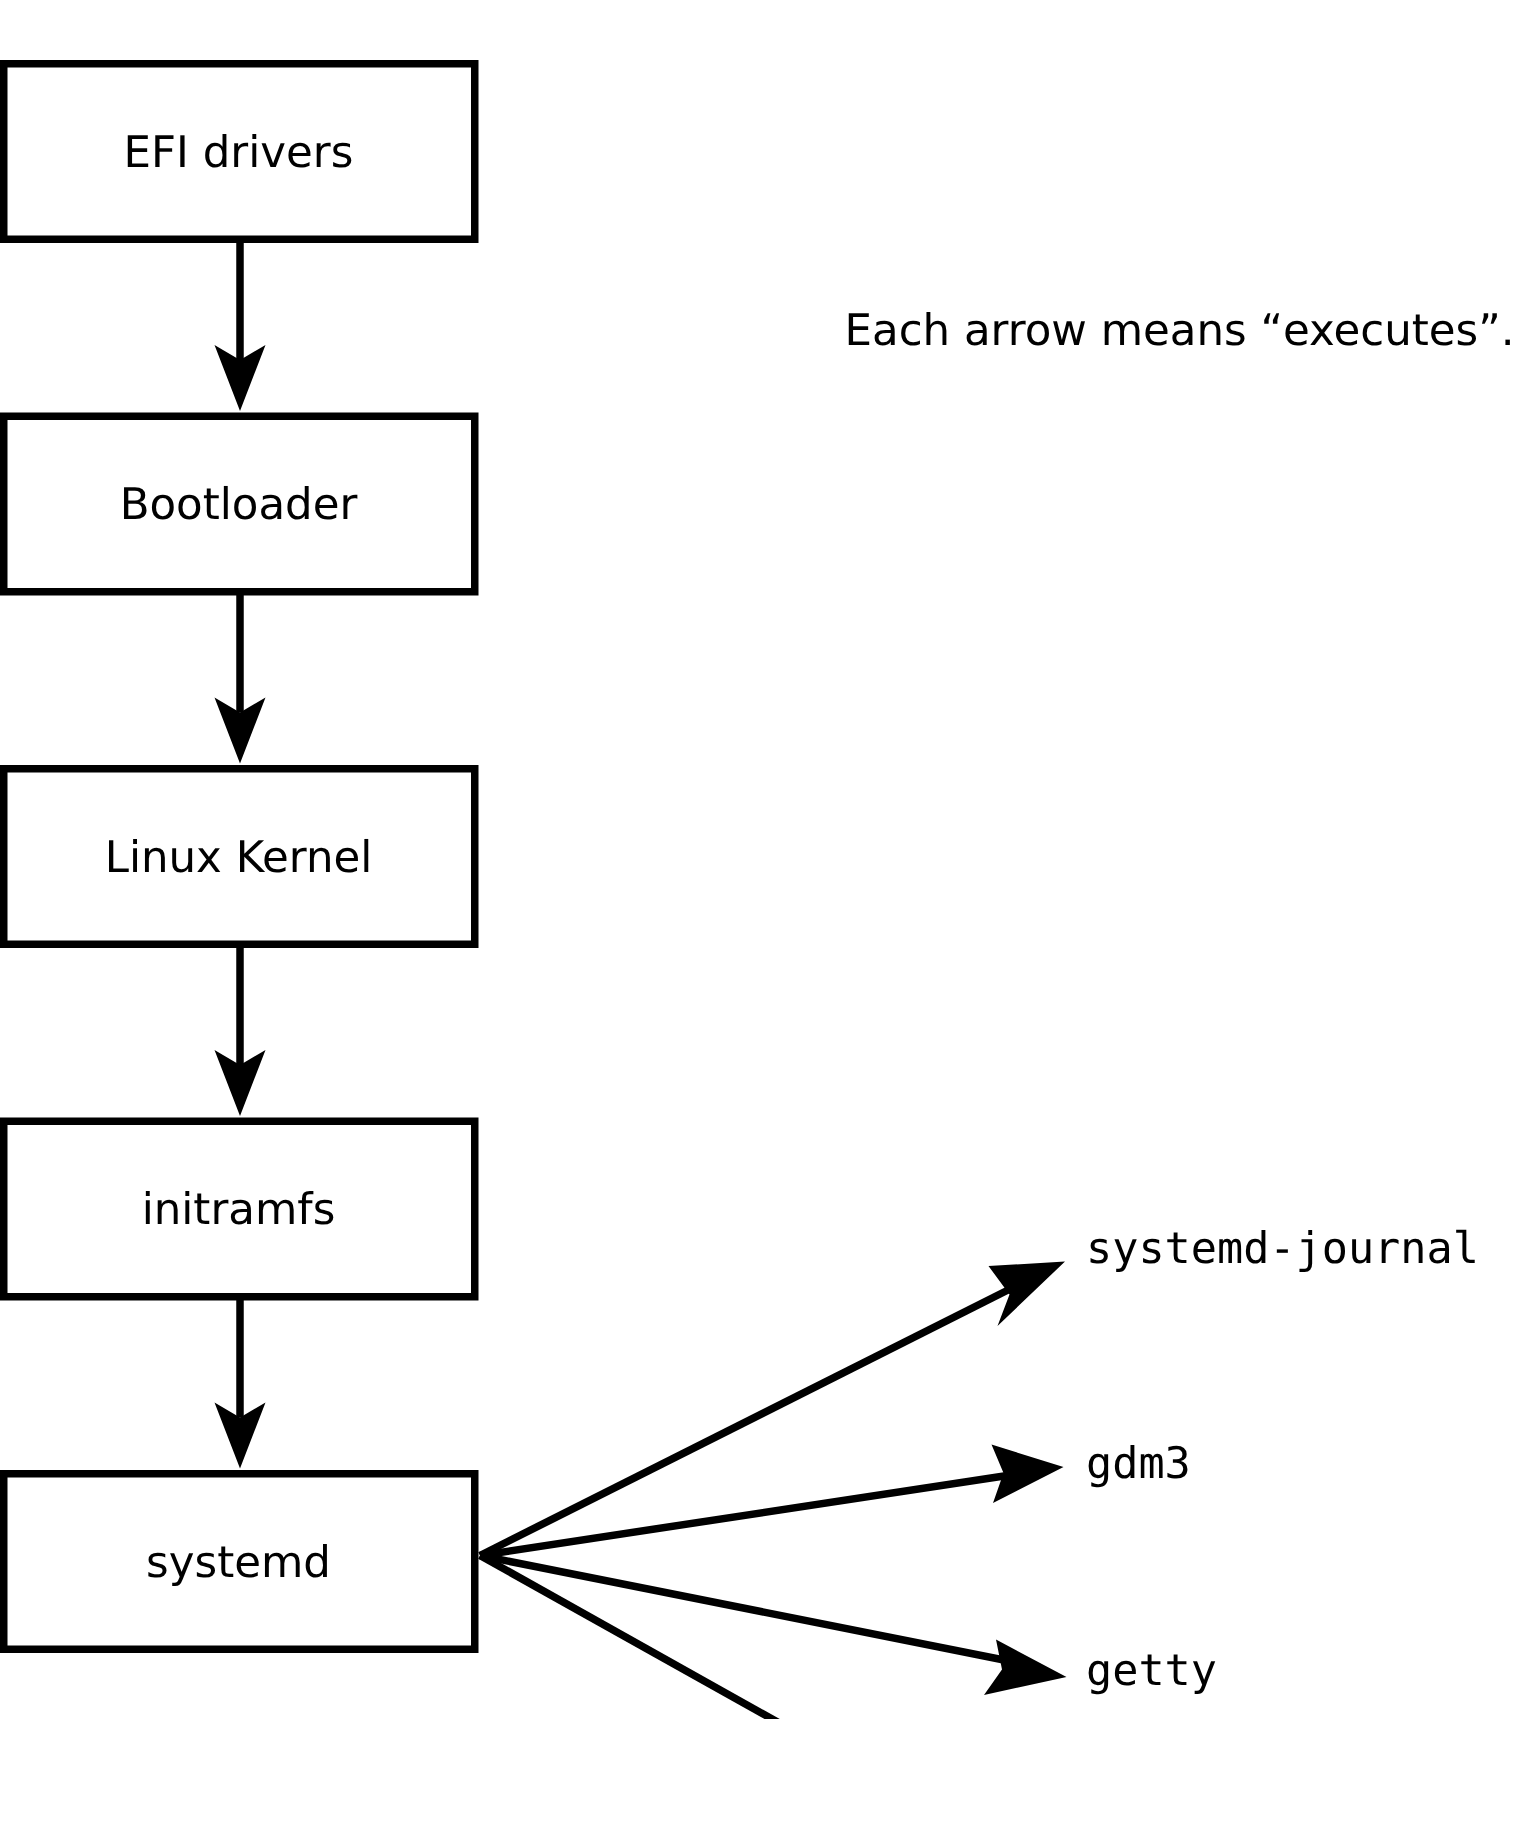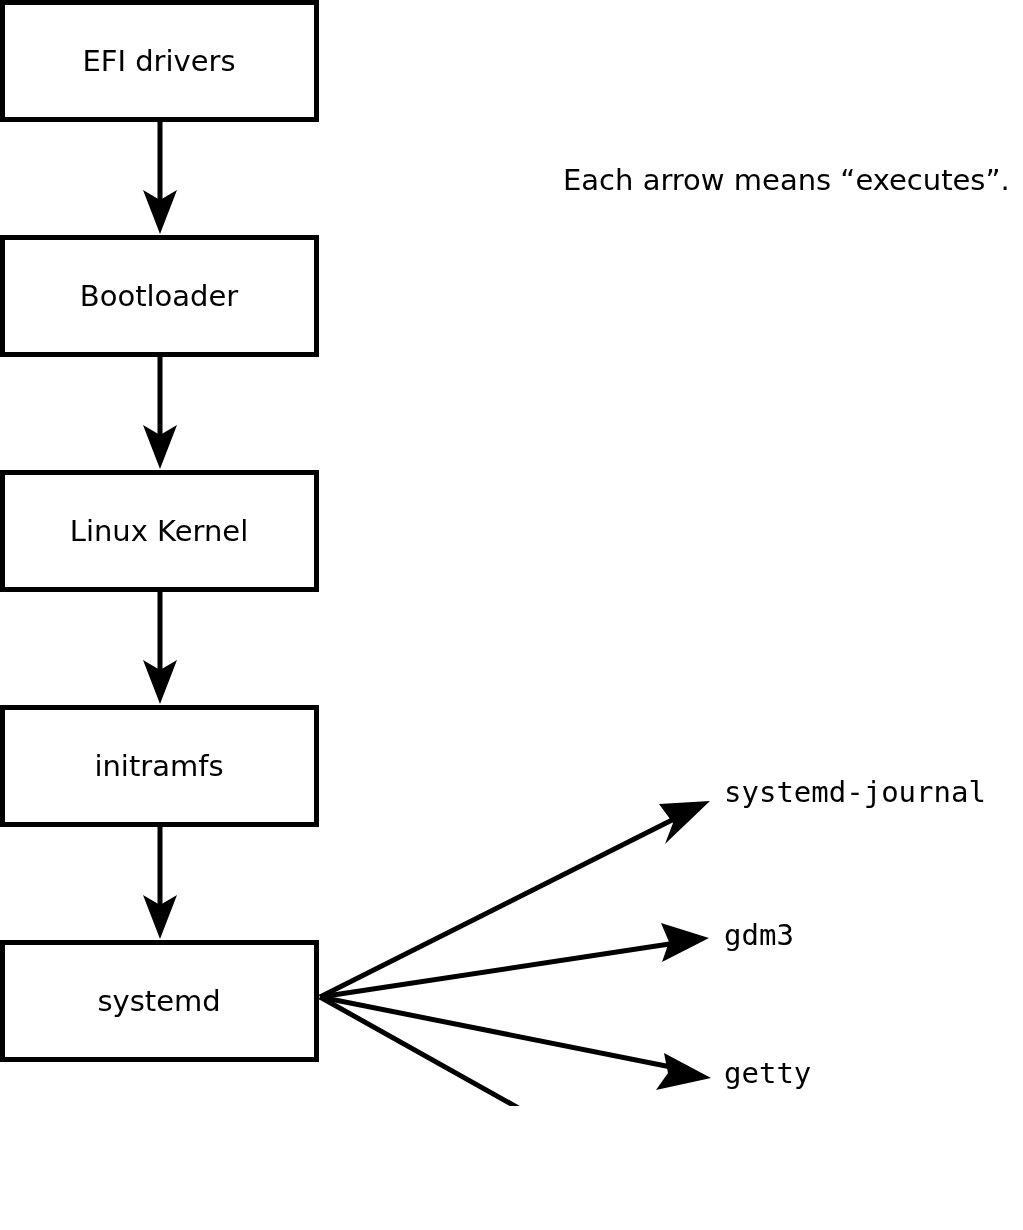--- a/index.html
+++ b/index.html
@@ -7,20 +7,21 @@
     padding: 0;
     background: #ffffff;
   }
   #canvas {
     position: relative;
     width: 1023px;
     height: 1106px;
     background: #ffffff;
     overflow: hidden;
     font-family: "DejaVu Sans", sans-serif;
+    margin-top: 40px;
   }
   #diagram-svg {
     position: absolute;
     top: 0;
     left: 0;
     width: 1023px;
     height: 1230px;
     display: block;
   }
   .box-rect {

